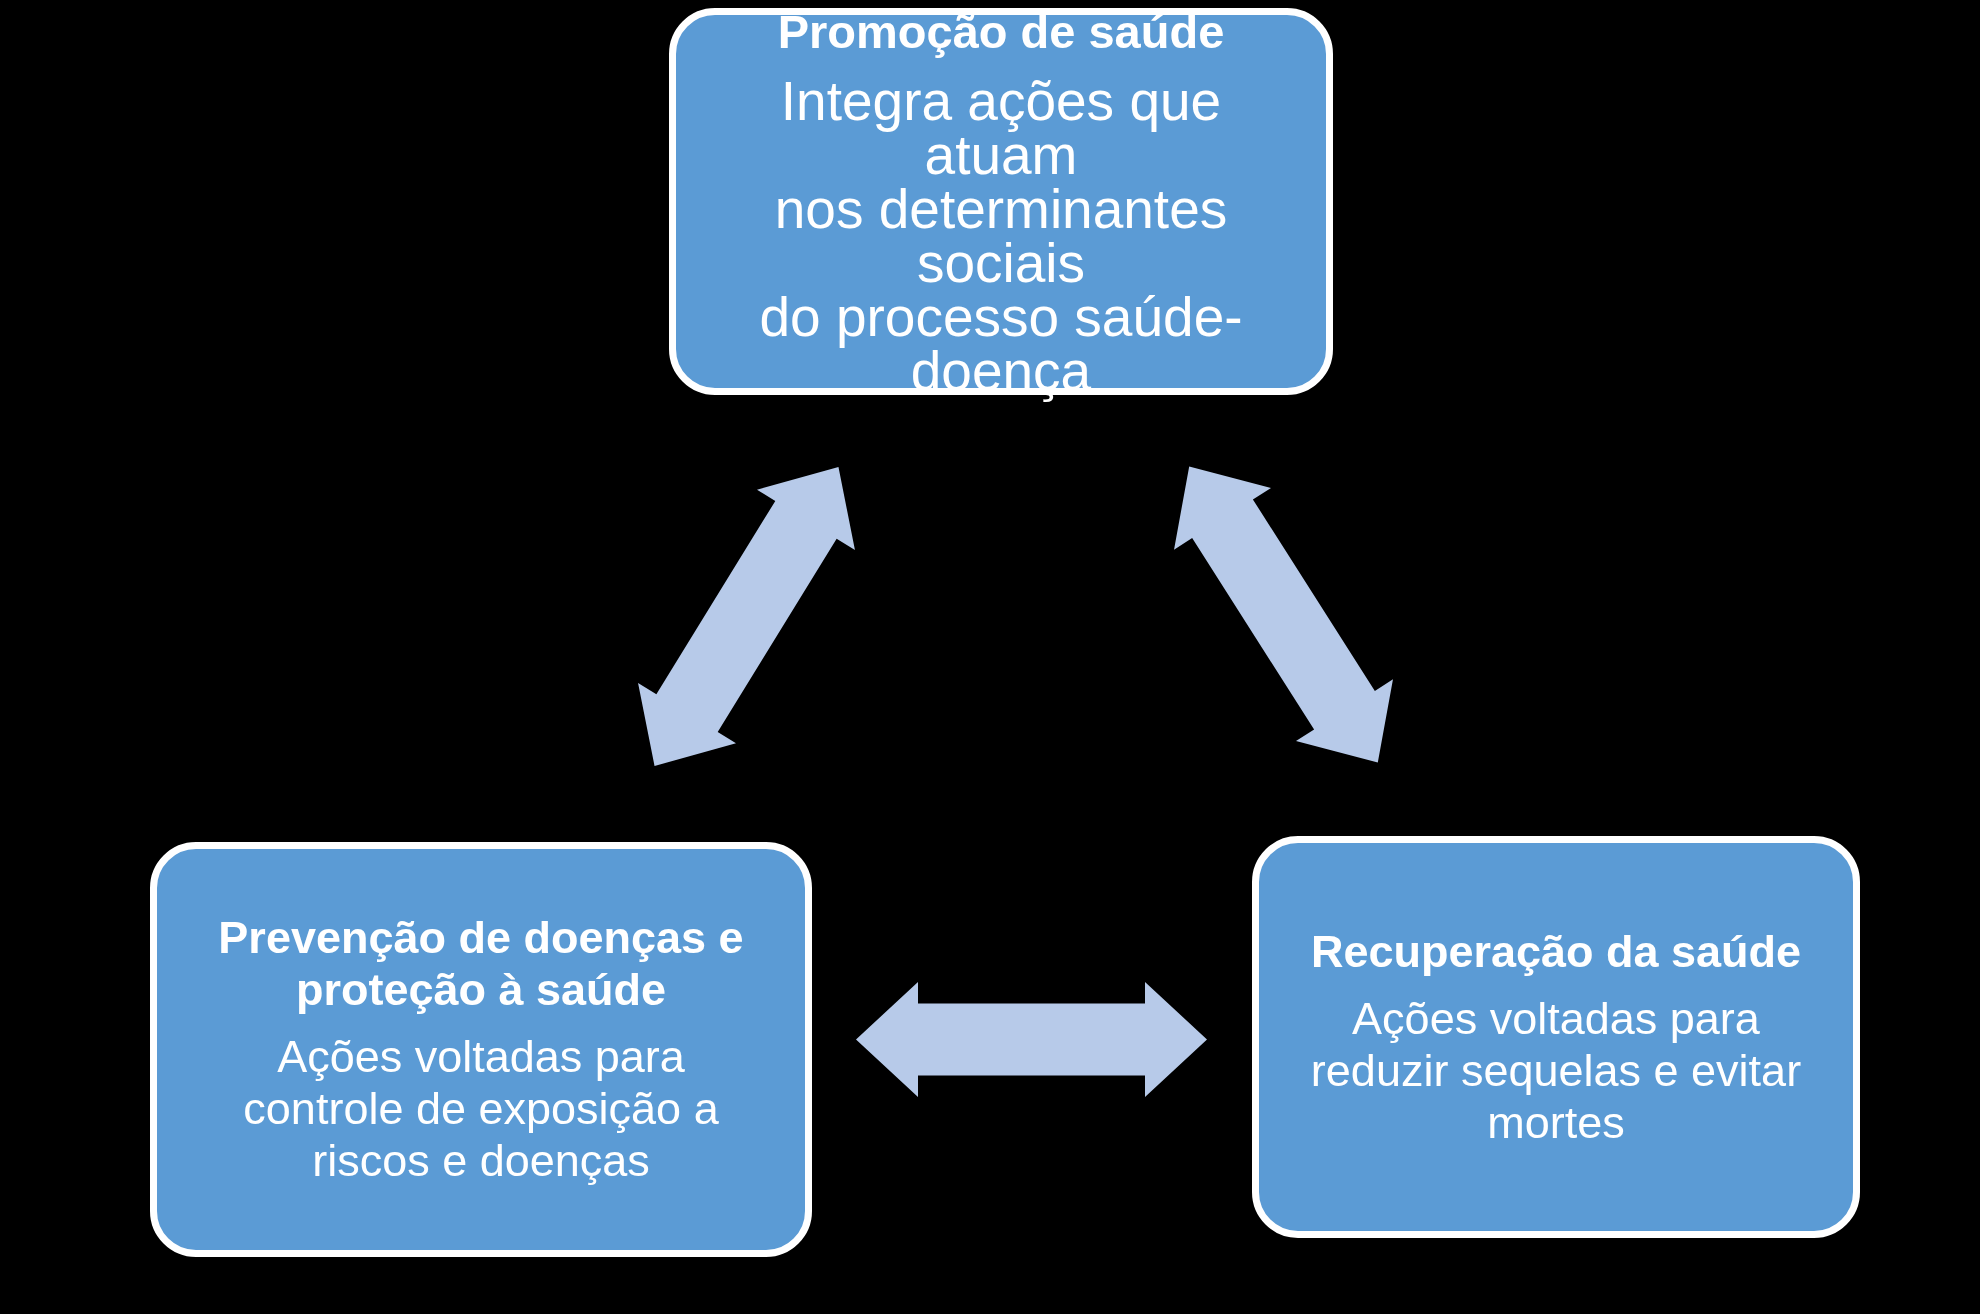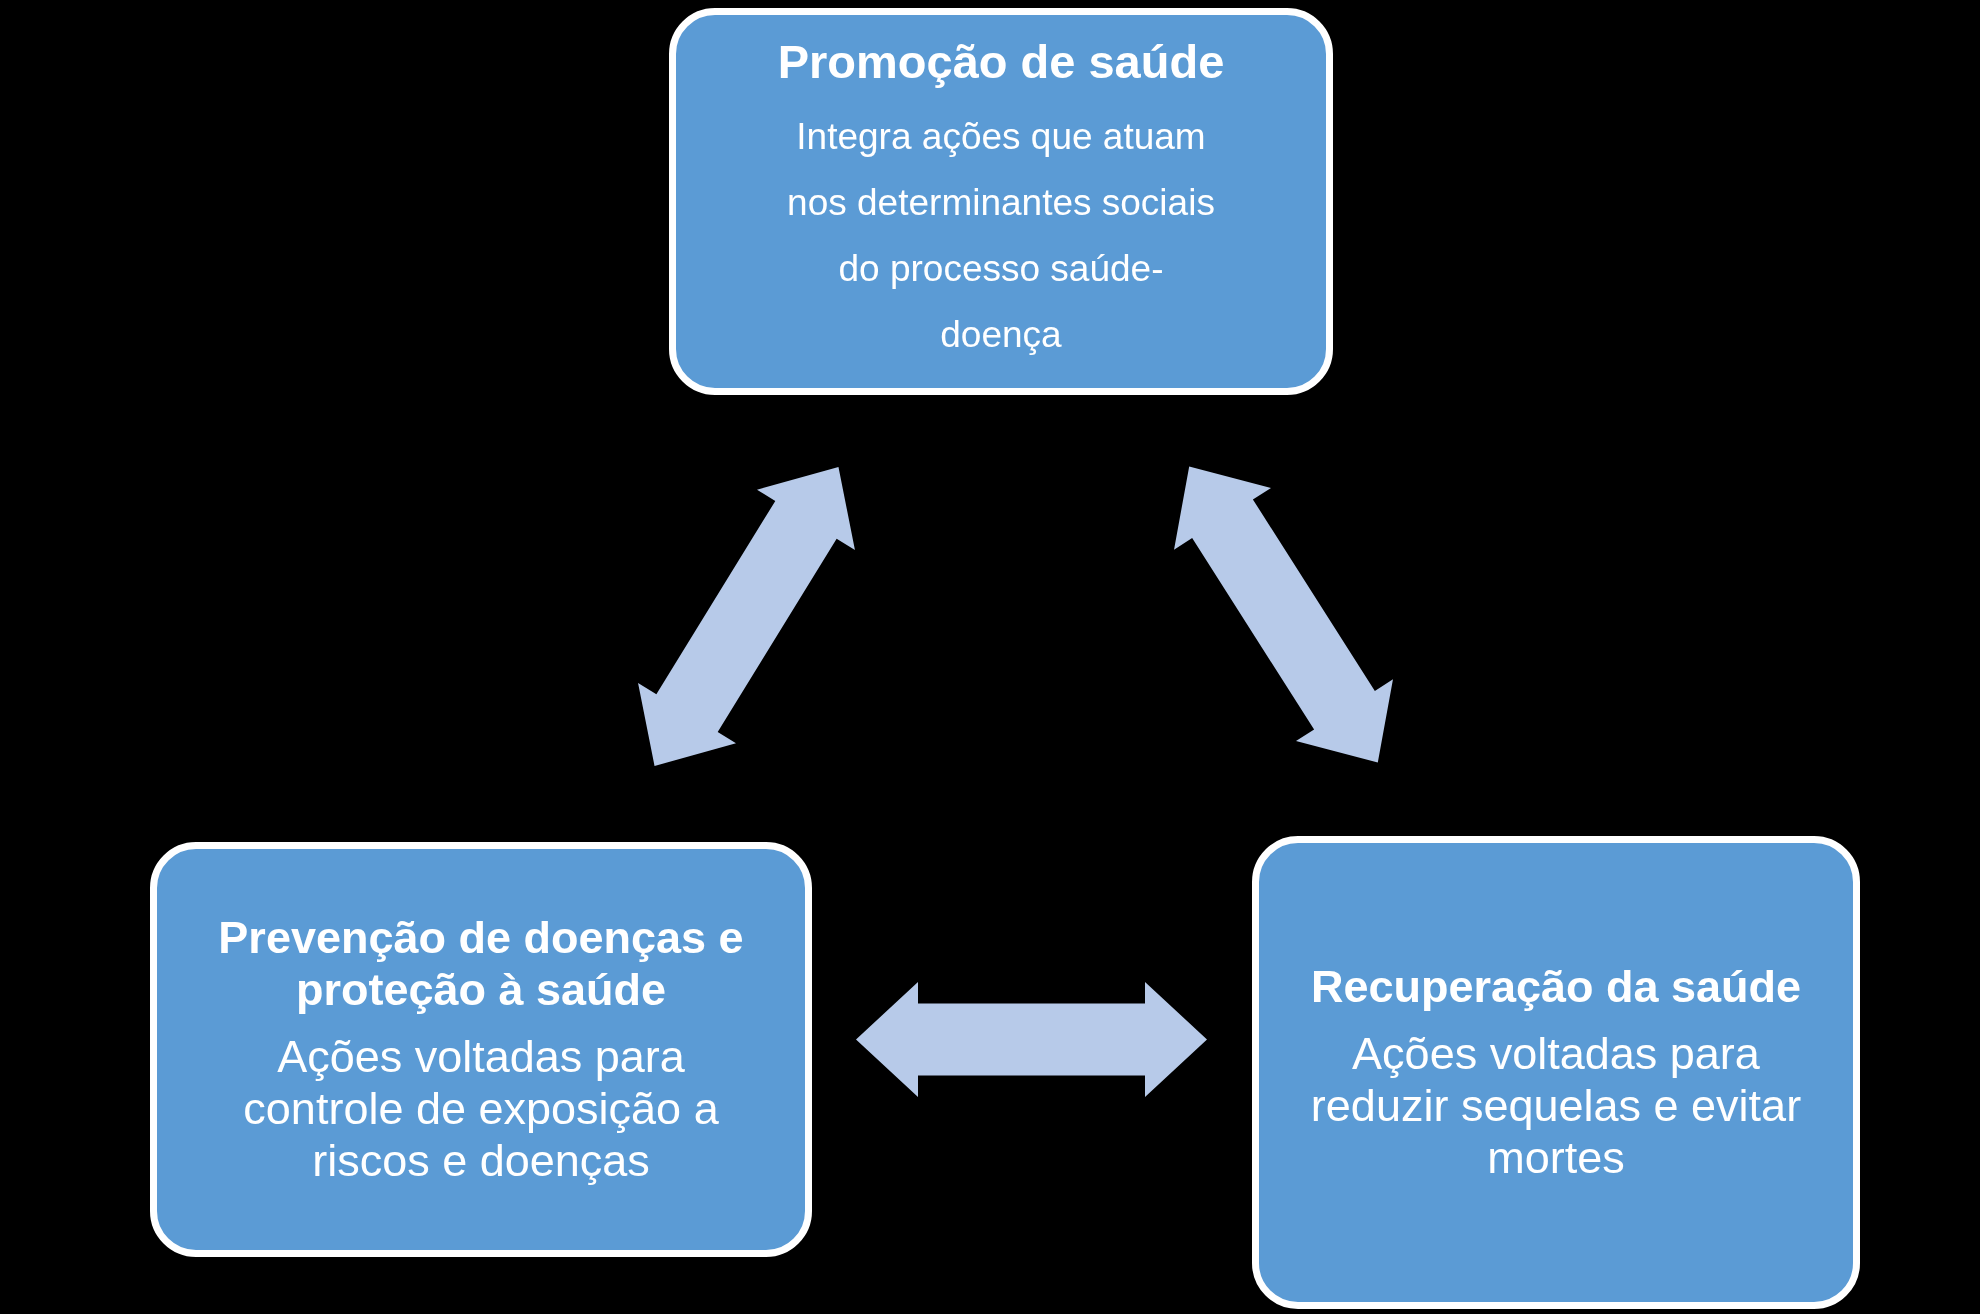--- a/index.html
+++ b/index.html
@@ -31,26 +31,26 @@
   }
   .box-title {
     font-weight: bold;
     white-space: pre-line;
     font-size: 47px;
     line-height: 54px;
     margin-bottom: 15px;
   }
   .box-body {
     white-space: pre-line;
-    font-size: 37px;
-    line-height: 66px;
+    font-size: 55px;
+    line-height: 54px;
   }
   #box-promocao   { left: 669px;  top: 8px;   width: 664px; height: 387px; }
   #box-prevencao  { left: 150px;  top: 842px; width: 662px; height: 415px; text-align: center; }
-  #box-recuperacao{ left: 1252px; top: 836px; width: 608px; height: 473px; }
+  #box-recuperacao{ left: 1252px; top: 836px; width: 608px; height: 402px; }
   #box-prevencao .box-title,  #box-prevencao .box-body,
   #box-recuperacao .box-title, #box-recuperacao .box-body {
     font-size: 45px;
     line-height: 52px;
   }
   .arrow {
     position: absolute;
     width: 351px;
     height: 115px;
     overflow: visible;

